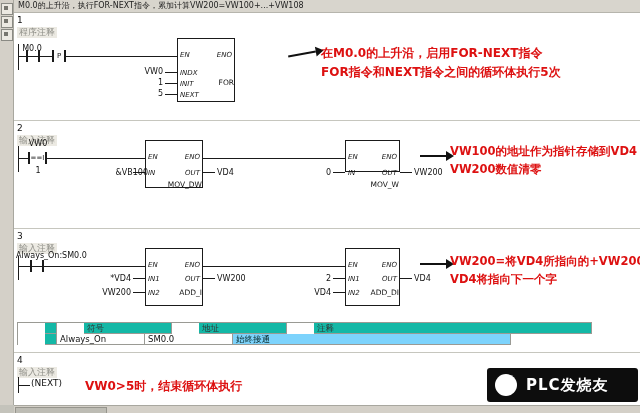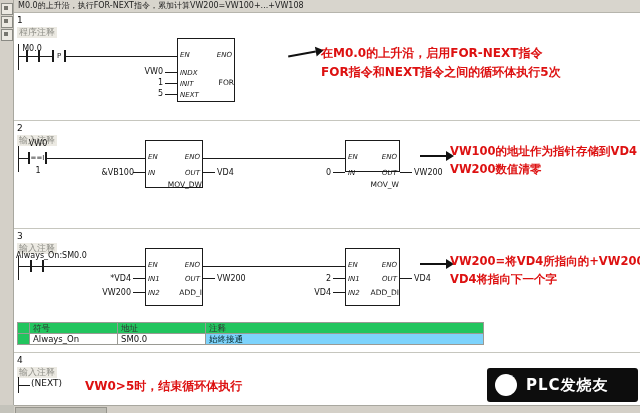--- a/index.html
+++ b/index.html
@@ -37,21 +37,21 @@
   .ann.small{font-size:11.5px;line-height:18px;}
   
   .symtable{position:absolute;left:17px;top:322px;border-top:1px solid #9a9a94;border-left:1px solid #9a9a94;font-size:8.5px;}
   .strow{display:flex;}
   .stcell{border-right:1px solid #9a9a94;border-bottom:1px solid #9a9a94;height:11px;line-height:11px;
           padding:0 3px;box-sizing:border-box;overflow:hidden;white-space:nowrap;background:#fff;}
   .stcell.sel{width:12px;padding:0;}
   .stcell.c1{width:88px;}
   .stcell.c2{width:88px;}
   .stcell.c3{width:278px;}
-  .stcell.hdr{background:#22c55e;color:#333;}
+  .stcell.hdr{background:#14b8a6;color:#333;margin-left:27px;}
   .stcell.hl{background:#7dd3fc;color:#0b2b2b;}
   
   .hscroll{position:absolute;left:14px;top:405px;width:626px;height:8px;background:#d4d0c8;
            border-top:1px solid #a8a79f;box-sizing:border-box;}
   .hthumb{position:absolute;left:1px;top:1px;width:90px;height:5px;background:#bdbcb4;border:1px solid #96958d;}
   .hcorner{position:absolute;left:0;top:405px;width:14px;height:8px;background:#c4c3bb;}
   
   .watermark{position:absolute;left:487px;top:368px;width:151px;height:34px;background:#0d0d0d;
              border-radius:3px;display:flex;align-items:center;}
   .wlogo{width:22px;height:22px;border-radius:50%;background:#fff;margin-left:8px;}
@@ -124,21 +124,21 @@
   <div class="lbl" style="left:16px;top:166px;width:44px">1</div>
 
   <div class="ibox" style="left:145px;top:140px;width:58px;height:48px">
     <div class="bt">MOV_DW</div>
     <span class="pin" style="left:2px;top:12px">EN</span>
     <span class="pin pr" style="top:12px">ENO</span>
     <span class="pin" style="left:2px;top:28px">IN</span>
     <span class="pin pr" style="top:28px">OUT</span>
   </div>
   <div class="wire" style="left:133px;top:172px;width:12px"></div>
-  <div class="opnd r" style="left:98px;top:168px;width:36px">&amp;VB100</div>
+  <div class="opnd r" style="left:112px;top:168px;width:36px">&amp;VB100</div>
   <div class="wire" style="left:203px;top:172px;width:12px"></div>
   <div class="opnd" style="left:217px;top:168px">VD4</div>
 
   <div class="wire" style="left:203px;top:158px;width:142px"></div>
 
   <div class="ibox" style="left:345px;top:140px;width:55px;height:32px">
     <div class="bt">MOV_W</div>
     <span class="pin" style="left:2px;top:12px">EN</span>
     <span class="pin pr" style="top:12px">ENO</span>
     <span class="pin" style="left:2px;top:28px">IN</span>

